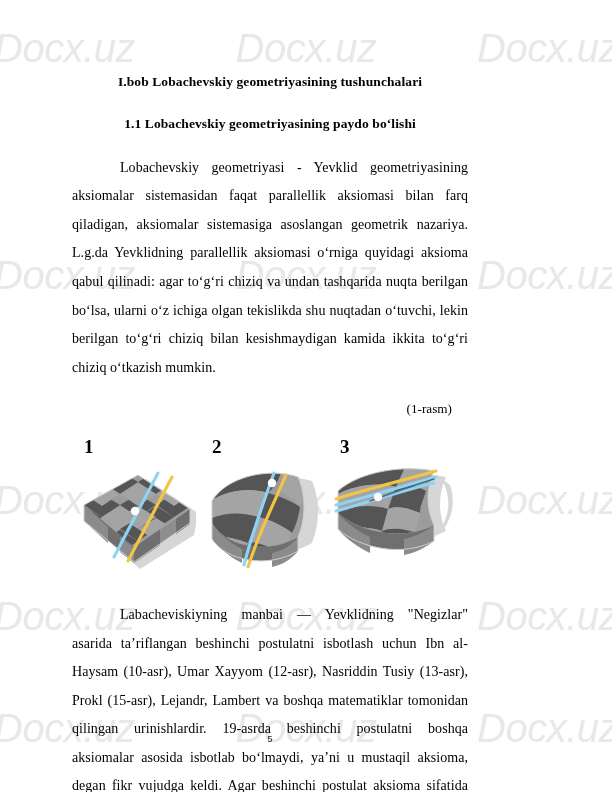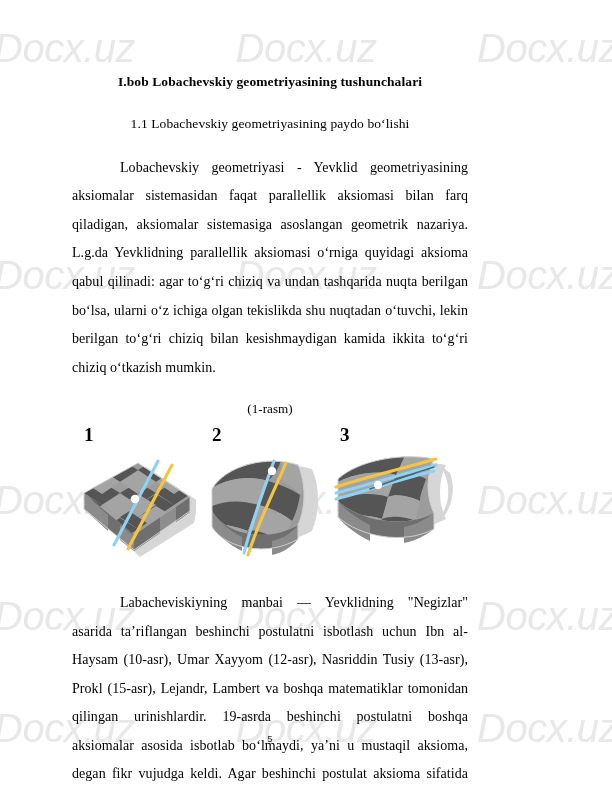--- a/index.html
+++ b/index.html
@@ -59,43 +59,43 @@
   h1.chapter-title {
     font-size: 13.5px;
     font-weight: bold;
     text-align: center;
     margin: 0 0 0 0;
     line-height: 1.55;
     letter-spacing: 0.1px;
   }
   h2.section-title {
     font-size: 13.5px;
-    font-weight: normal;
+    font-weight: bold;
     text-align: center;
     margin: 21px 0 0 0;
     line-height: 1.55;
     letter-spacing: 0.1px;
   }
 
   p.body-par {
     font-size: 14px;
     text-align: justify;
     text-justify: inter-word;
     line-height: 2.04;
     margin: 0;
     letter-spacing: 0.05px;
   }
   p.par-indent { text-indent: 48px; }
   p.spaced-top { margin-top: 19px; }
 
   .caption-line {
     font-size: 13.2px;
     line-height: 2.04;
-    margin: 4px;
-    text-align: center;
+    margin: 16px;
+    text-align: right;
   }
 
   
   .figure-wrap {
     position: relative;
     height: 152px;
     margin-top: 4px;
   }
   .fig-num {
     position: absolute;

